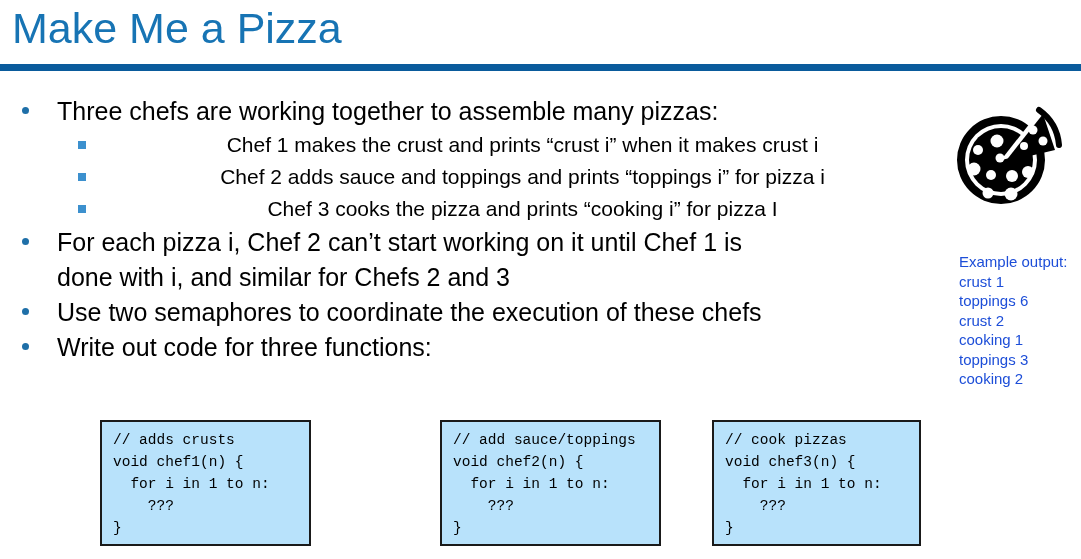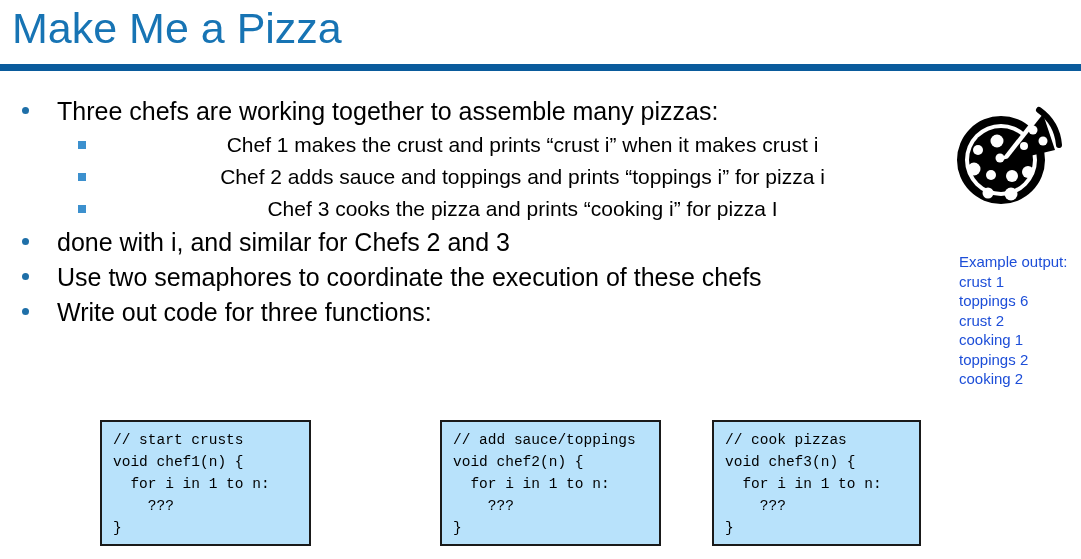--- a/index.html
+++ b/index.html
@@ -151,20 +151,21 @@
     <span class="bullet-text">Chef 2 adds sauce and toppings and prints “toppings i” for pizza i</span>
   </div>
 
   <div class="bullet-row lvl2">
     <span class="marker"></span>
     <span class="bullet-text">Chef 3 cooks the pizza and prints “cooking i” for pizza I</span>
   </div>
 
   <div class="bullet-row lvl1">
     <span class="marker"></span>
+    <span class="bullet-text">For each pizza i, Chef 2 can’t start working on it until Chef 1 is</span>
     <span class="cont">done with i, and similar for Chefs 2 and 3</span>
   </div>
 
   <div class="bullet-row lvl1">
     <span class="marker"></span>
     <span class="bullet-text">Use two semaphores to coordinate the execution of these chefs</span>
   </div>
 
   <div class="bullet-row lvl1">
     <span class="marker"></span>
@@ -207,26 +208,26 @@
     </g>
   </svg>
 </div>
 
 <div class="example-output">
   <span class="eo-line">Example output:</span>
   <span class="eo-line">crust 1</span>
   <span class="eo-line">toppings 6</span>
   <span class="eo-line">crust 2</span>
   <span class="eo-line">cooking 1</span>
-  <span class="eo-line">toppings 2</span>
+  <span class="eo-line">toppings 3</span>
   <span class="eo-line">cooking 2</span>
 </div>
 
 <div class="code-box" id="code-box-1">
-  <span class="code-line">// start crusts</span>
+  <span class="code-line">// adds crusts</span>
   <span class="code-line">void chef1(n) {</span>
   <span class="code-line">  for i in 1 to n:</span>
   <span class="code-line">    ???</span>
   <span class="code-line">}</span>
 </div>
 
 <div class="code-box" id="code-box-2">
   <span class="code-line">// add sauce/toppings</span>
   <span class="code-line">void chef2(n) {</span>
   <span class="code-line">  for i in 1 to n:</span>

